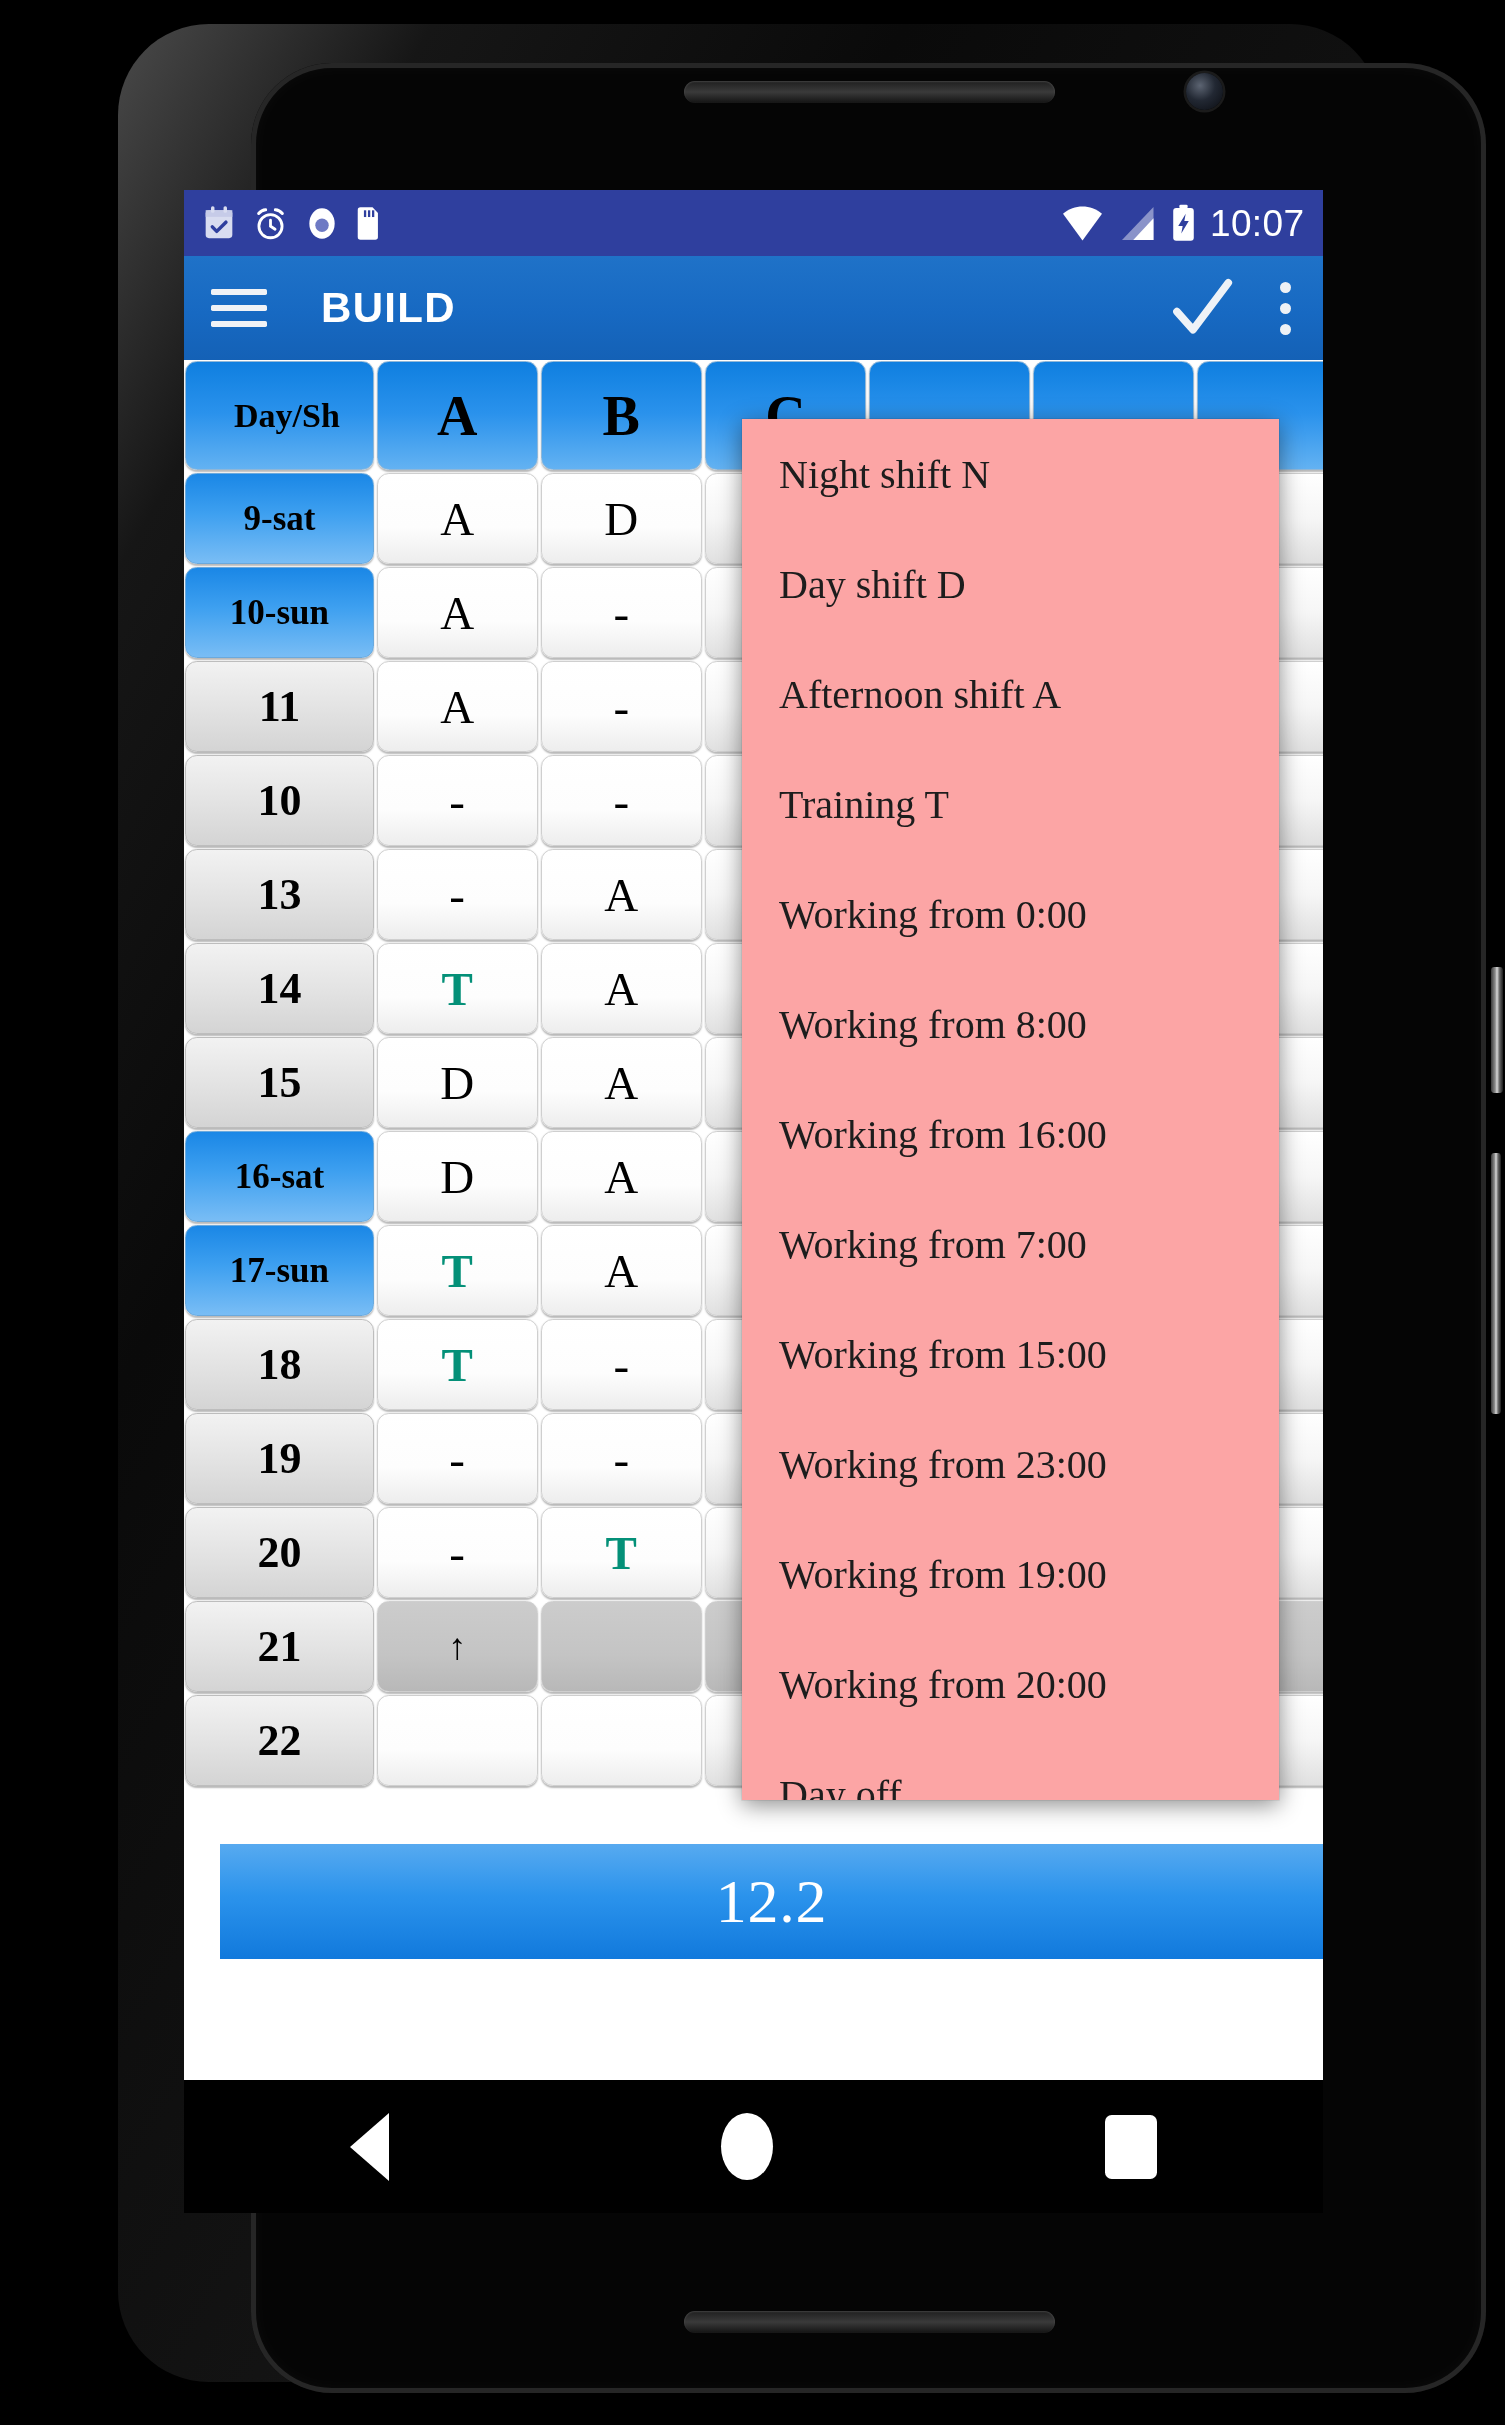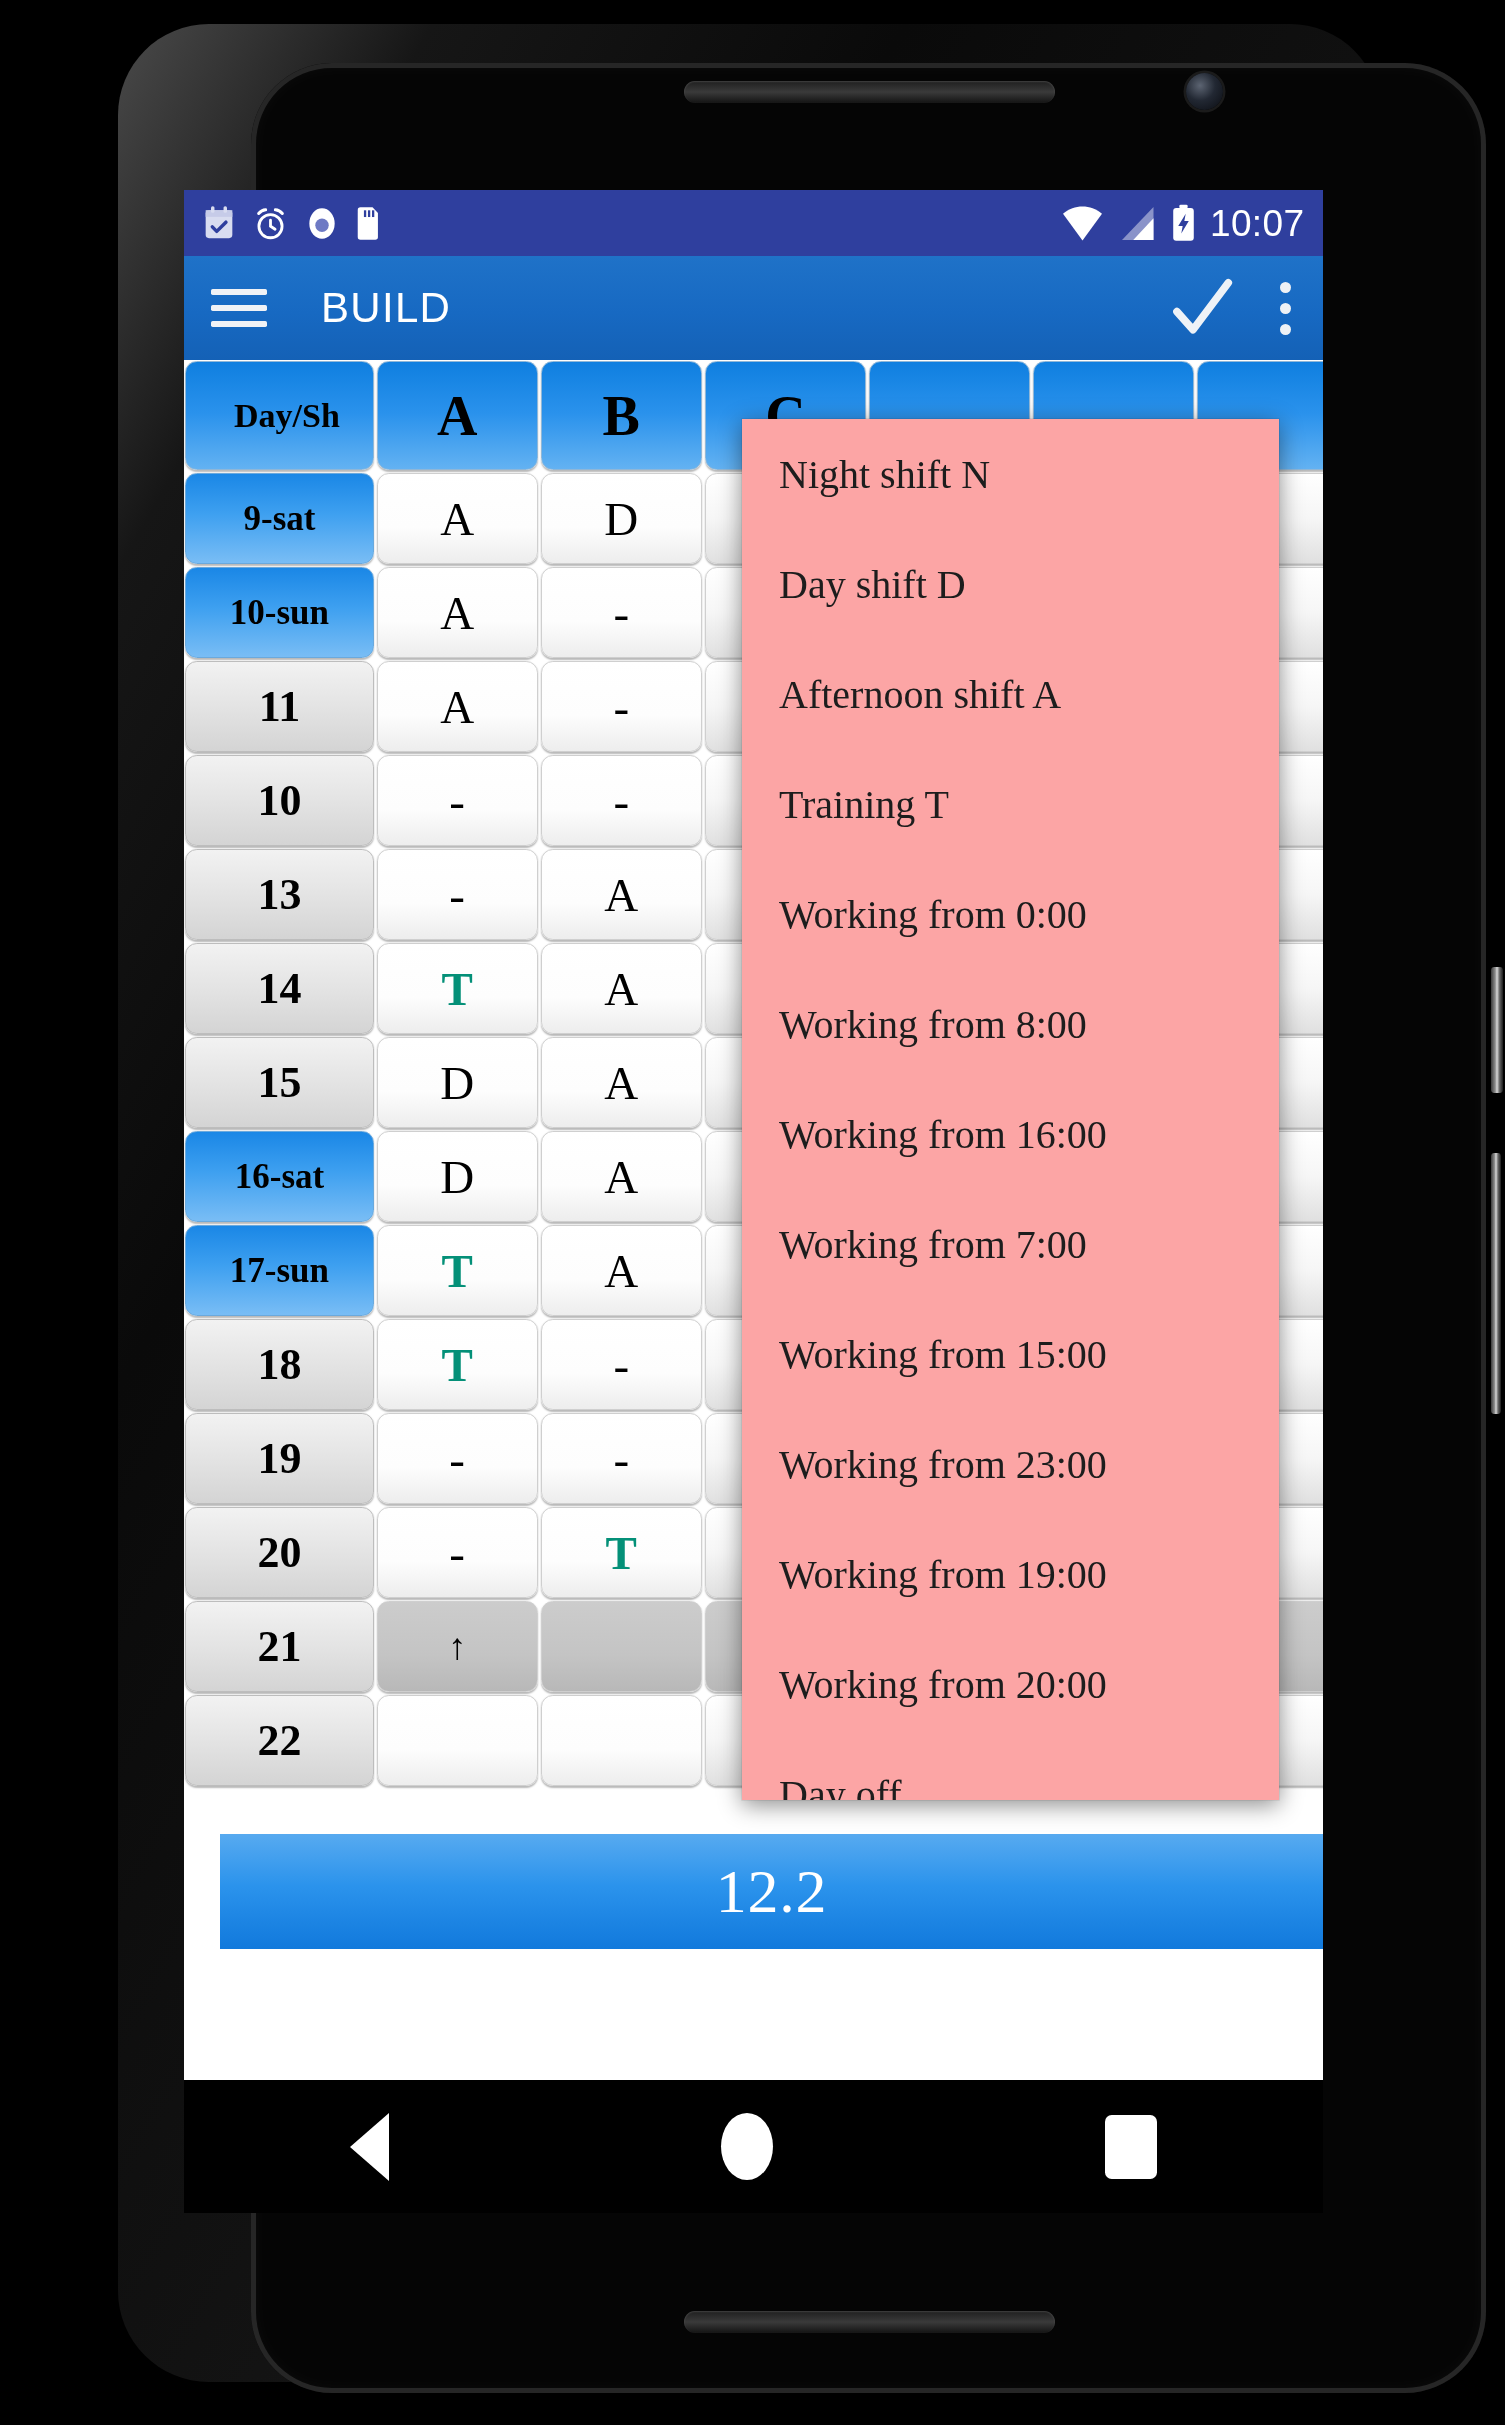--- a/index.html
+++ b/index.html
@@ -57,21 +57,21 @@
 
   
   #app-bar{
     position:relative;height:104px;
     background:linear-gradient(180deg,#1f72c8 0%,#1769c2 55%,#1461b6 100%);
     display:flex;align-items:center;padding:0 27px;box-sizing:border-box;
   }
   #hamburger-button{width:56px;height:56px;display:flex;flex-direction:column;justify-content:center;gap:10px;cursor:pointer;}
   #hamburger-button span{display:block;height:5.9px;background:#f0f2f6;border-radius:1.7px;}
   #app-title{
-    color:#fff;font-size:42px;font-weight:normal;letter-spacing:1.3px;margin-left:54px;
+    color:#fff;font-size:42px;font-weight:bold;letter-spacing:1.3px;margin-left:54px;
   }
   #appbar-actions{margin-left:auto;display:flex;align-items:center;gap:39px;}
   #overflow-button{width:22px;height:71px;display:flex;flex-direction:column;justify-content:center;align-items:center;gap:10px;cursor:pointer;}
   #overflow-button i{display:block;width:11px;height:11px;border-radius:50%;background:#eef1f5;}
 
   
   #sheet{
     position:relative;height:1605px;background:#fff;overflow:hidden;
   }
   table#shift-table{border-collapse:separate;border-spacing:3.4px 3.4px;width:1179px;table-layout:fixed;
@@ -111,21 +111,21 @@
   .val-cell.dim{
     background:linear-gradient(180deg,#cccccc 0%,#c4c4c4 60%,#b8b8b8 100%);
     font-size:37px;
   }
   .val-cell.shade{
     background:linear-gradient(180deg,#ffffff 0%,#f6f6f6 50%,#e0e0e0 100%);
   }
 
   
   #total-bar{
-    position:absolute;left:0;right:0;bottom:16px;height:115px;
+    position:absolute;left:0;right:0;bottom:6px;height:115px;
     background:linear-gradient(180deg,#57aaf0 0%,#2b93ec 45%,#1179dc 100%);
     display:flex;align-items:center;justify-content:center;margin-left:36px;
   }
   #total-value{color:#fff;font-size:62px;font-family:"Liberation Serif",serif;letter-spacing:0.8px;}
 
   
   #shift-menu{
     position:absolute;left:558px;top:229px;width:537px;height:1381px;
     background:#fca5a5;box-shadow:0 5px 22px rgba(0,0,0,.45), 0 0 0 0.8px rgba(0,0,0,.08);
     overflow:hidden;

